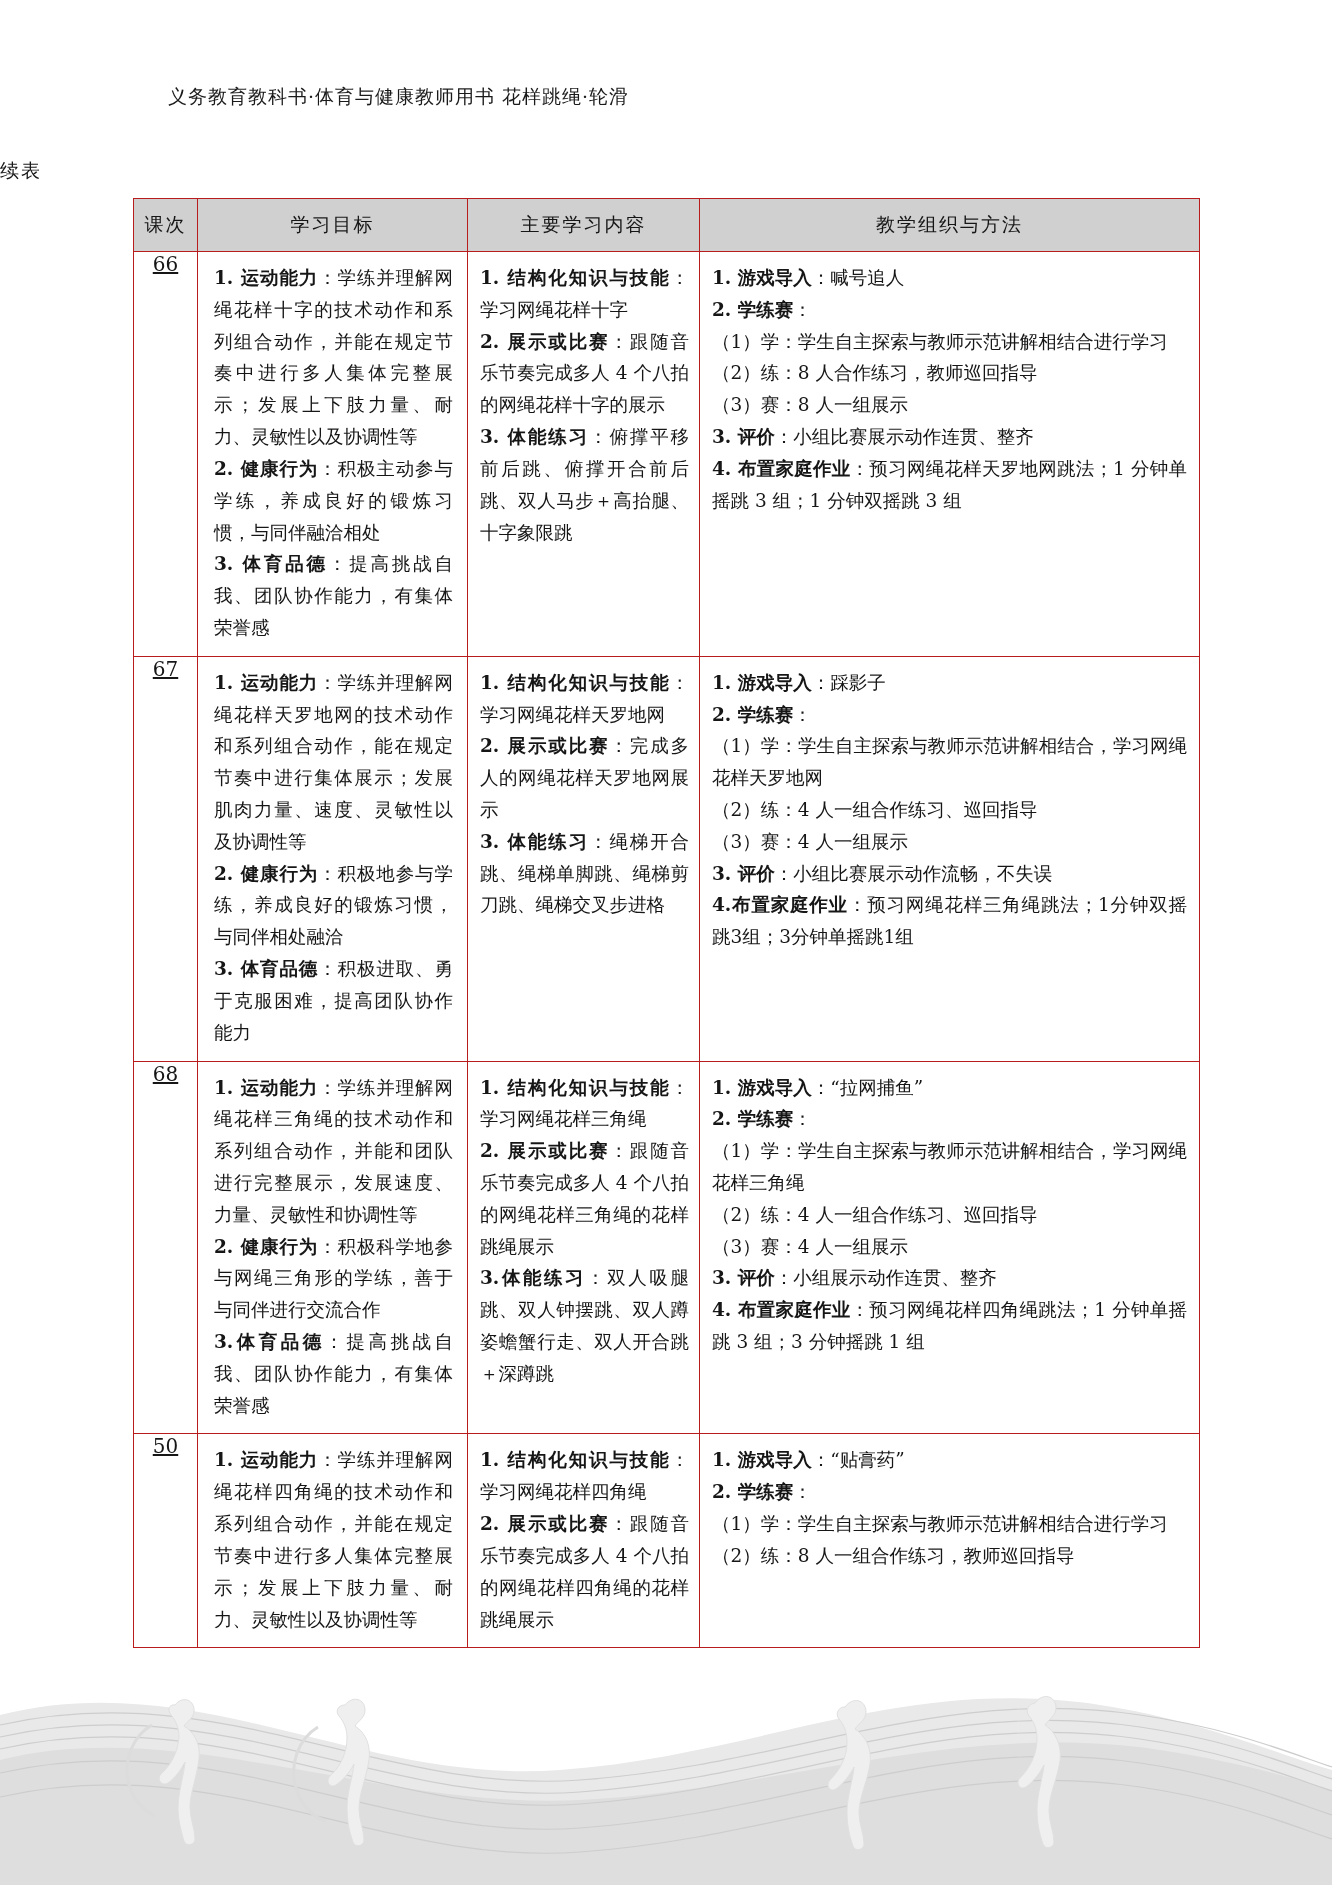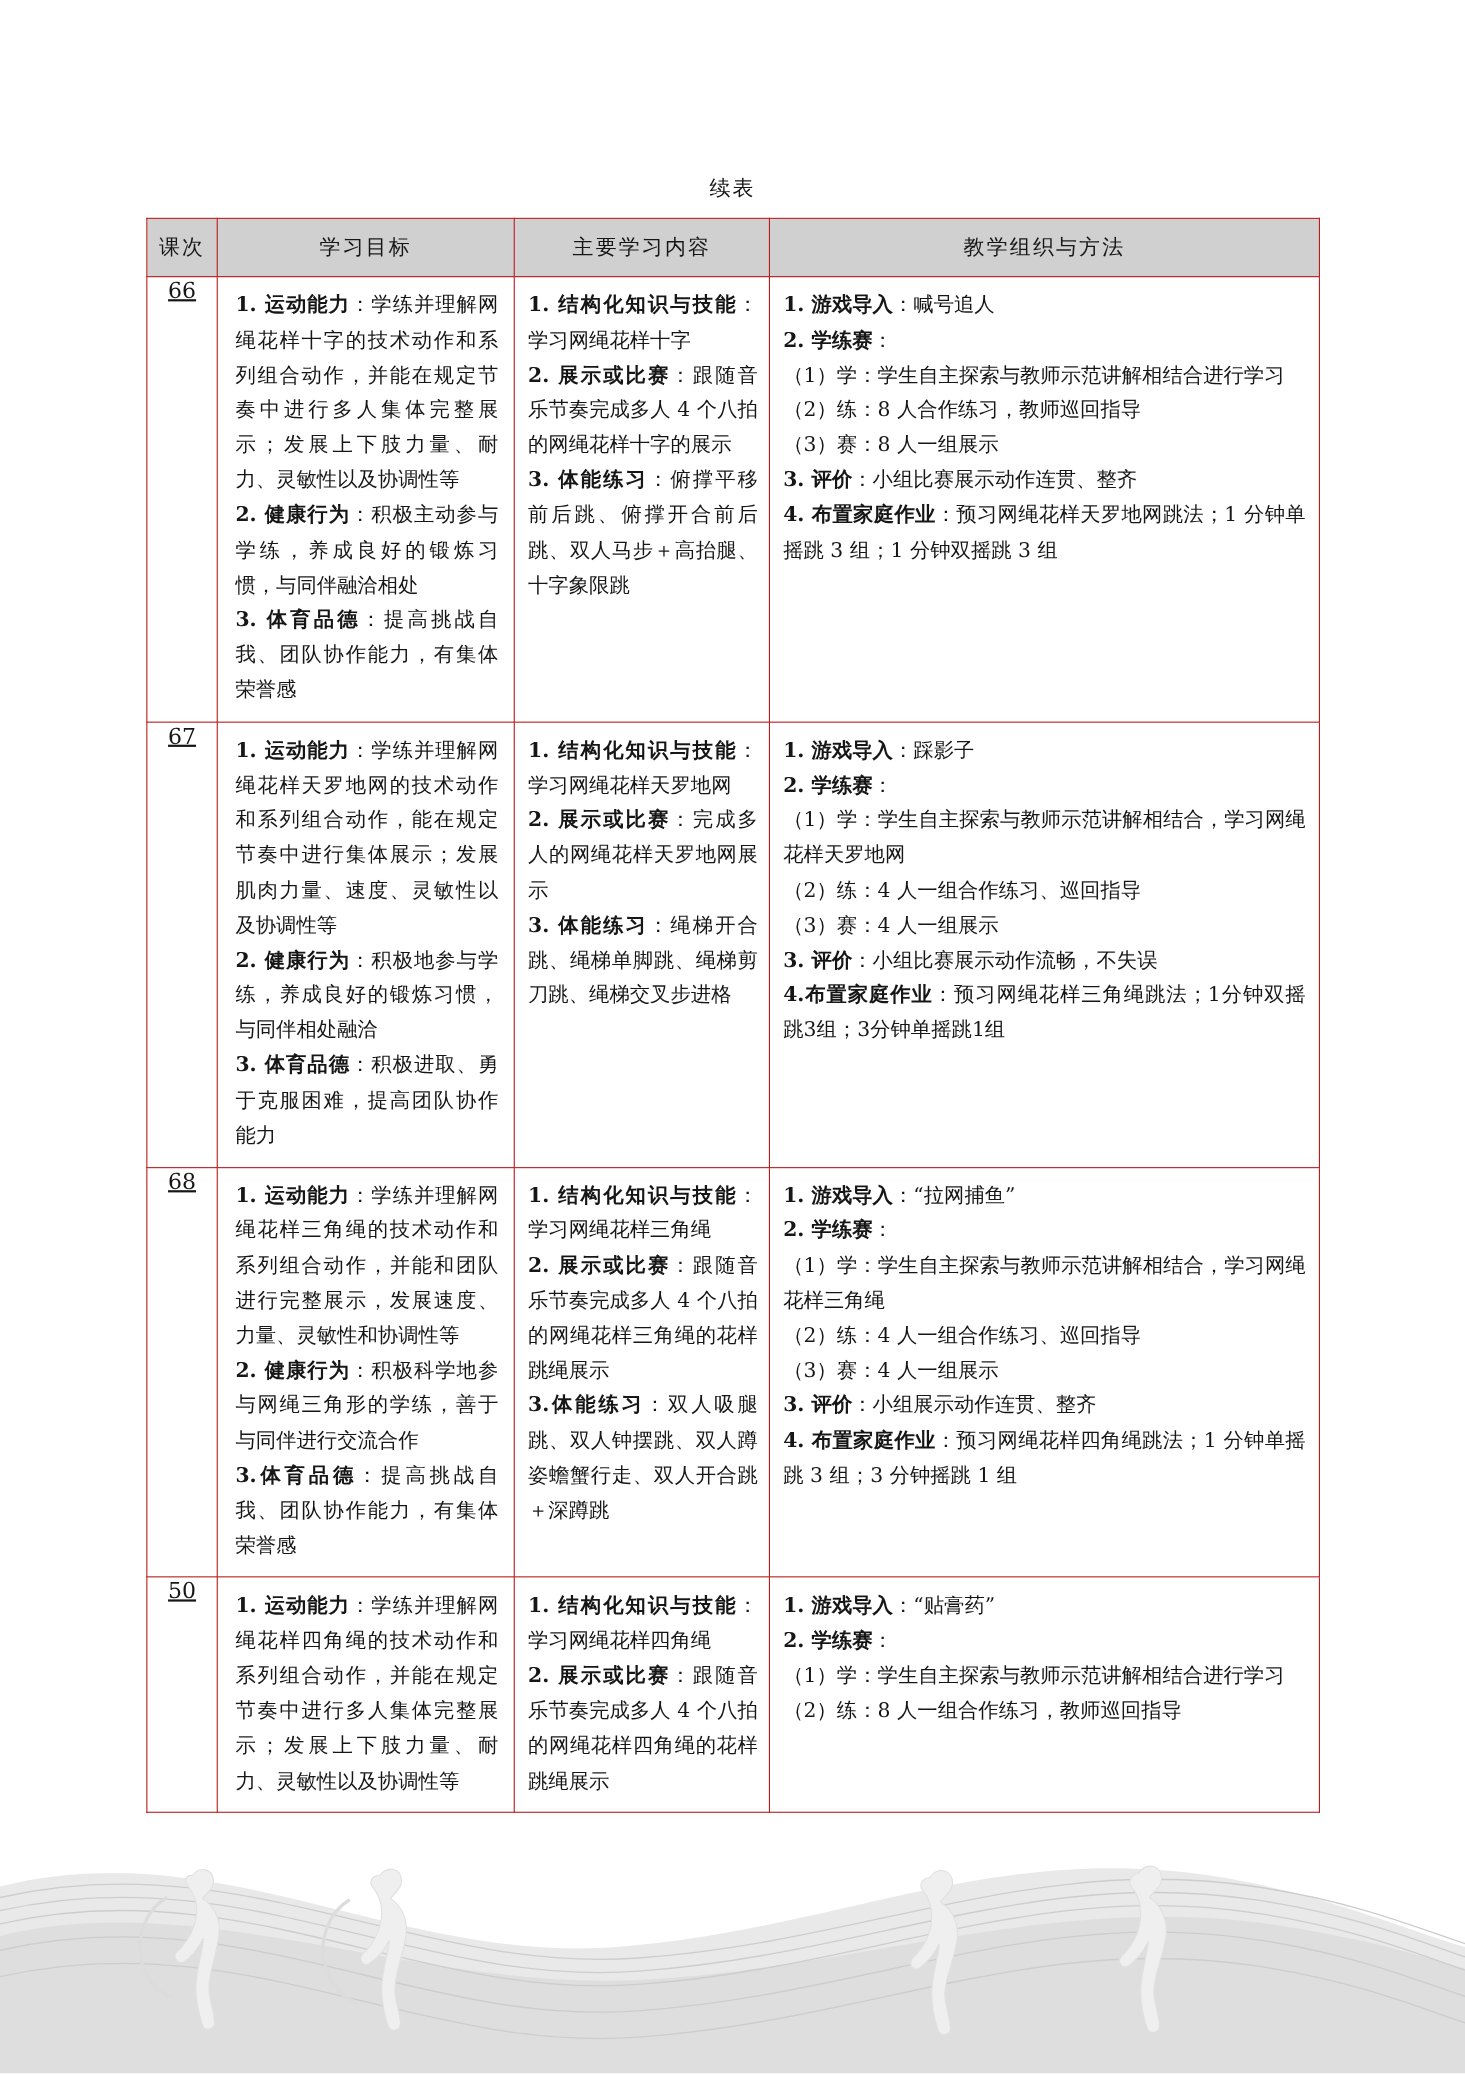--- a/index.html
+++ b/index.html
@@ -29,21 +29,21 @@
     letter-spacing: 1px;
     color: #1a1a1a;
     white-space: nowrap;
   }
 
   .continued-label {
     position: absolute;
     top: 158px;
     left: 0;
     width: 1332px;
-    text-align: center;
+    text-align: left;
     font-size: 19px;
     letter-spacing: 2px;
   }
 
   table.plan {
     position: absolute;
     top: 198px;
     left: 133px;
     width: 1066px;
     border-collapse: collapse;
@@ -131,20 +131,21 @@
     width: 1332px;
     height: 330px;
     pointer-events: none;
   }
 </style>
 </head>
 <body>
 
 <div class="page">
 
+  <div class="header-line">义务教育教科书·体育与健康教师用书  花样跳绳·轮滑</div>
 
   <div class="continued-label">续表</div>
 
   <table class="plan">
     <colgroup>
       <col class="c-lesson">
       <col class="c-goal">
       <col class="c-content">
       <col class="c-method">
     </colgroup>

